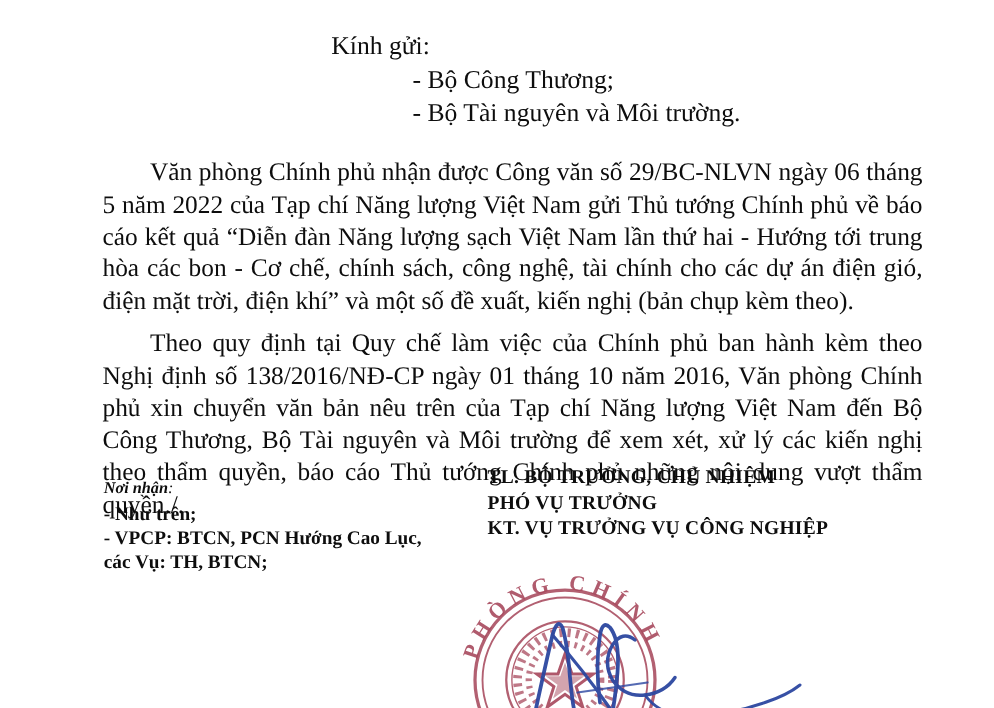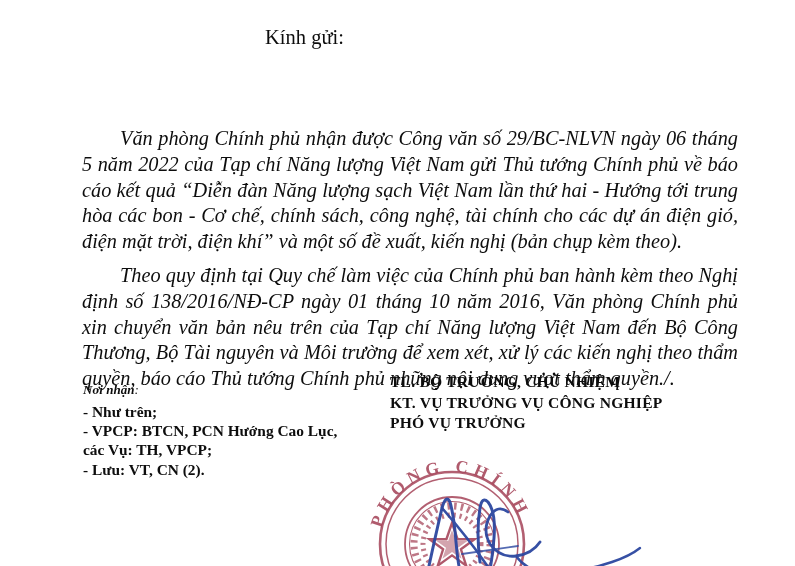--- a/index.html
+++ b/index.html
@@ -43,21 +43,20 @@
     line-height: 27px;
     white-space: pre;
   }
 
   
   .body-block {
     position: absolute;
     left: 82px;
     top: 112px;
     width: 656px;
-    font-style: italic;
   }
   .body-par {
     margin: 0 0 8px 0;
     font-size: 20.3px;
     line-height: 25.8px;
     text-align: justify;
     text-indent: 38px;
     hyphens: none;
   }
   .body-par:last-child { margin-bottom: 0; }
@@ -123,41 +122,44 @@
     top: 0;
   }
 </style>
 </head>
 <body>
 
 <div id="page">
 
   <div class="salutation">
     <div class="salutation-label">Kính gửi:</div>
+    <ul class="recipient-list">
+      <li class="recipient-item">- Bộ Công Thương;</li>
+      <li class="recipient-item">- Bộ Tài nguyên và Môi trường.</li>
+    </ul>
   </div>
 
   <div class="body-block">
     <p class="body-par">Văn phòng Chính phủ nhận được Công văn số 29/BC-NLVN ngày 06 tháng 5 năm 2022 của Tạp chí Năng lượng Việt Nam gửi Thủ tướng Chính phủ về báo cáo kết quả “Diễn đàn Năng lượng sạch Việt Nam lần thứ hai - Hướng tới trung hòa các bon - Cơ chế, chính sách, công nghệ, tài chính cho các dự án điện gió, điện mặt trời, điện khí” và một số đề xuất, kiến nghị (bản chụp kèm theo).</p>
     <p class="body-par">Theo quy định tại Quy chế làm việc của Chính phủ ban hành kèm theo Nghị định số 138/2016/NĐ-CP ngày 01 tháng 10 năm 2016, Văn phòng Chính phủ xin chuyển văn bản nêu trên của Tạp chí Năng lượng Việt Nam đến Bộ Công Thương, Bộ Tài nguyên và Môi trường để xem xét, xử lý các kiến nghị theo thẩm quyền, báo cáo Thủ tướng Chính phủ những nội dung vượt thẩm quyền./.</p>
   </div>
 
   <div class="noi-nhan">
     <div class="noi-nhan-title"><span>Nơi nhận</span><span class="colon">:</span></div>
     <ul class="noi-nhan-list">
       <li class="noi-nhan-item">- Như trên;</li>
       <li class="noi-nhan-item">- VPCP: BTCN, PCN Hướng Cao Lục,</li>
-      <li class="noi-nhan-item">các Vụ: TH, VPCP;</li>
-      <li class="noi-nhan-item">- Lưu: VT, CN (2).</li>
+      <li class="noi-nhan-item">các Vụ: TH, BTCN;</li>
     </ul>
   </div>
 
   <div class="sign-block">
     <div class="sign-line">TL. BỘ TRƯỞNG, CHỦ NHIỆM</div>
+    <div class="sign-line">PHÓ VỤ TRƯỞNG</div>
     <div class="sign-line">KT. VỤ TRƯỞNG VỤ CÔNG NGHIỆP</div>
-    <div class="sign-line">PHÓ VỤ TRƯỞNG</div>
   </div>
 
   <div class="seal-area">
 
     <svg class="seal-svg" width="330" height="134" viewBox="0 0 330 134">
       <defs>
         <path id="sealArcTop" d="M 50 98 A 72 72 0 0 1 194 98"></path>
       </defs>
       <g stroke="#a84a5e" fill="none" opacity="0.88">
         <circle cx="122" cy="98" r="72" stroke-width="2.6"></circle>

